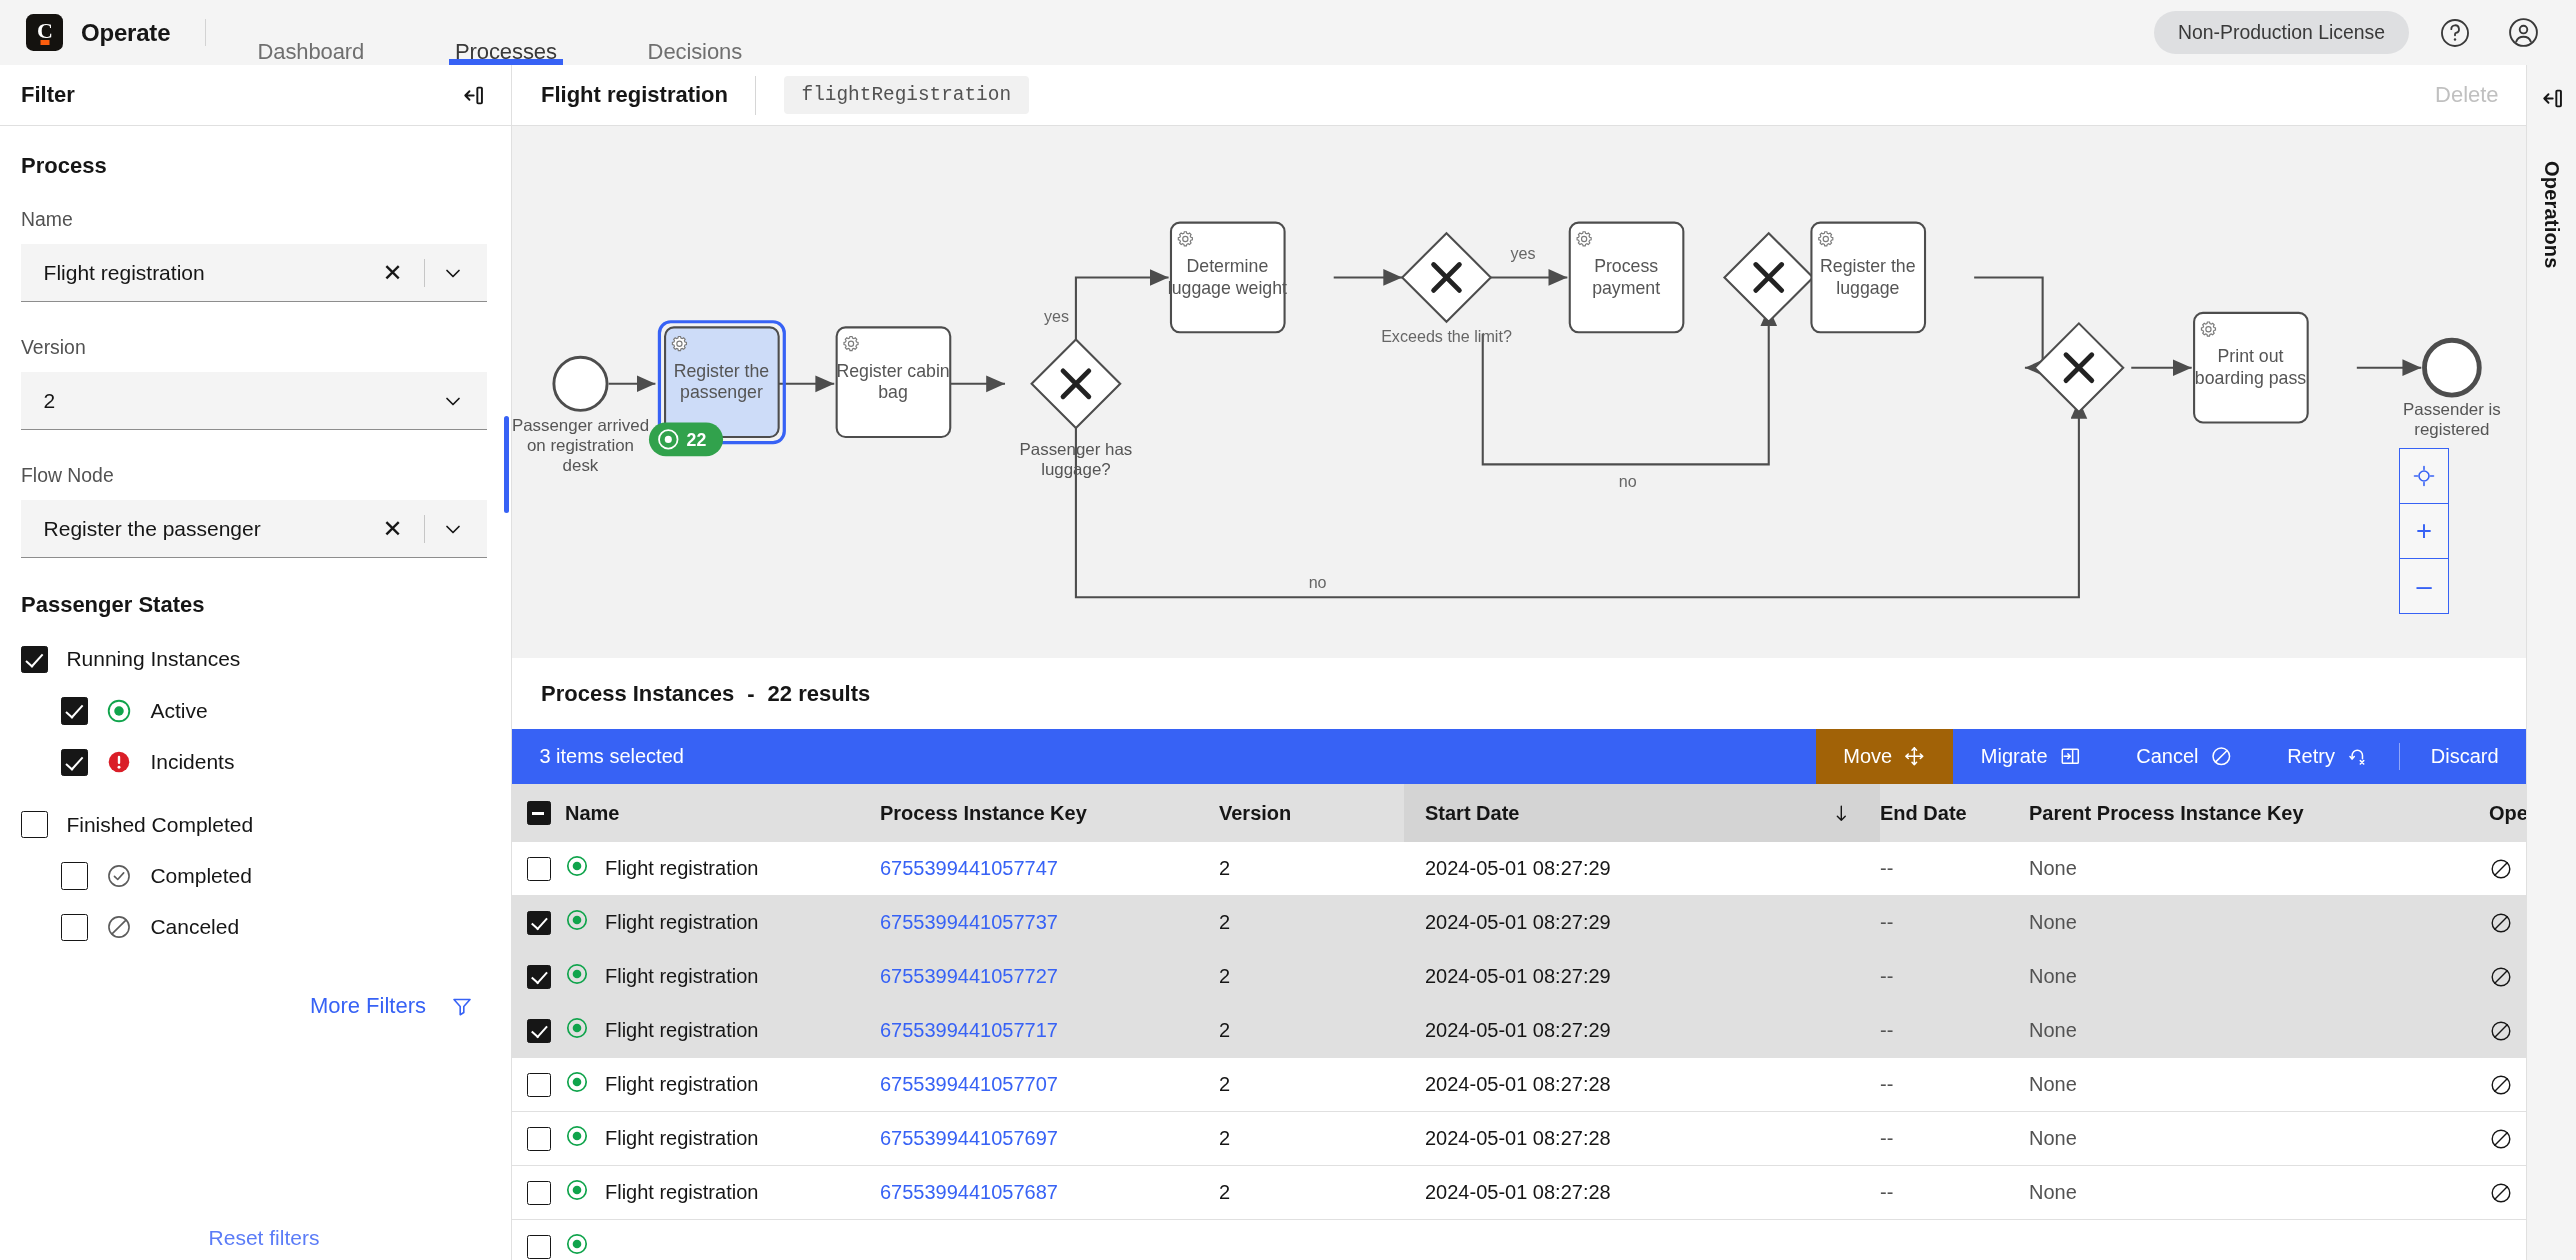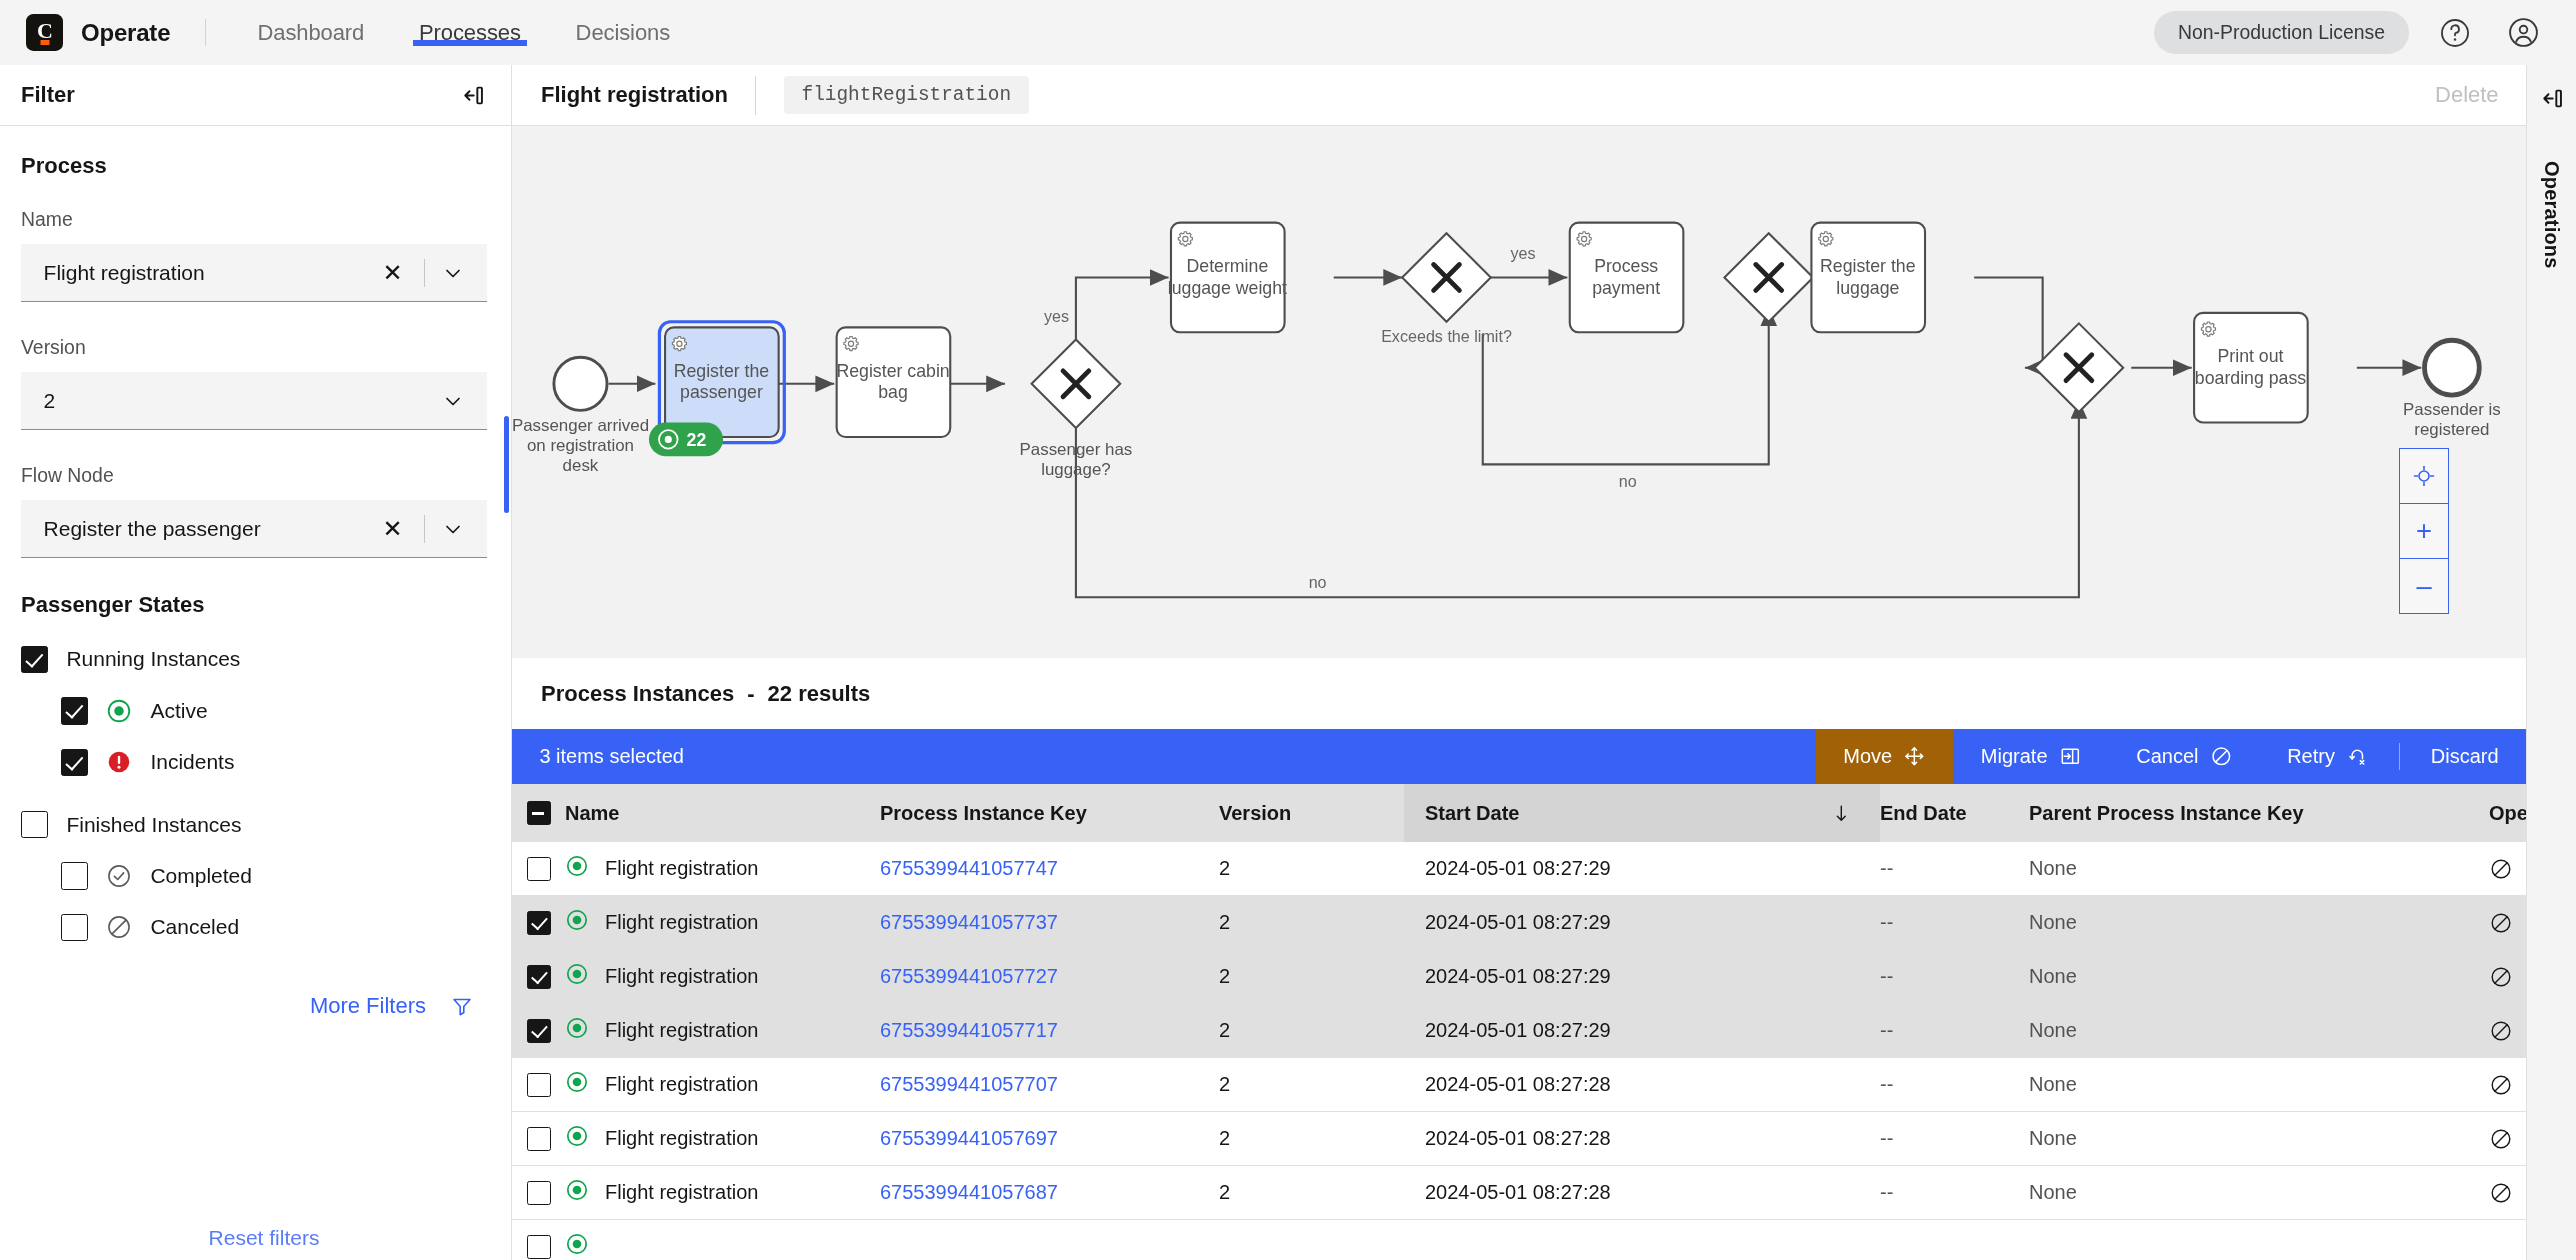--- a/index.html
+++ b/index.html
@@ -24,21 +24,21 @@
     flex-direction: column; position: relative;
   }
   .logo-c {
     color: #fff; font-size: 22px; font-weight: 700; line-height: 1;
     font-family: "Liberation Serif", serif; letter-spacing: -0.8px;
     margin-top: -3.2px;
   }
   .logo-dot { width: 9px; height: 4.8px; background: #fc5d0d; position: absolute; bottom: 6.5px; left: 50%; transform: translateX(-50%); }
   .brand-name { font-size: 24px; font-weight: 700; color: #161616; letter-spacing: -0.2px; }
   .nav-divider { width: 0.8px; background: #d3d3d3; margin: 19.4px 0 19.4px 35px; }
-  .nav-tabs { display: flex; align-items: center; margin-left: 24px; }
+  .nav-tabs { display: flex; align-items: flex-end; margin-left: 24px; gap: 36px; }
   .nav-tab {
     display: flex; align-items: center; padding: 0 27.4px; font-size: 22px;
     color: #6f6f6f; position: relative; cursor: pointer; letter-spacing: -0.1px;
   }
   .nav-tab.active { color: #393939; }
   .nav-tab.active::after {
     content: ""; position: absolute; left: 21px; right: 21px; bottom: 0;
     height: 5.6px; background: #3762f5;
   }
   .topnav-right { margin-left: auto; display: flex; align-items: center; gap: 24px; padding-right: 31px; }
@@ -306,21 +306,21 @@
                 <circle cx="12" cy="12" r="9.5" fill="#da1e28"></circle>
                 <rect x="10.9" y="6.3" width="2.2" height="7.6" rx="1.1" fill="#fff"></rect>
                 <circle cx="12" cy="16.8" r="1.35" fill="#fff"></circle>
               </svg>
           </span>
           <div class="chk-label">Incidents</div>
         </div>
 
         <div class="chk-row" style="margin-top:35px;">
           <div class="chk"></div>
-          <div class="chk-label">Finished Instances</div>
+          <div class="chk-label">Finished Completed</div>
         </div>
 
         <div class="chk-row indent">
           <div class="chk"></div>
           <span class="state-icon">
             <svg width="26" height="26" viewBox="0 0 24 24" fill="none" stroke="#5c5c5c" stroke-width="1.5">
                 <circle cx="12" cy="12" r="9.3"></circle>
                 <path d="M7.8 12.3 10.8 15.2 16.3 9.1" stroke-linecap="round" stroke-linejoin="round"></path>
               </svg>
           </span>

